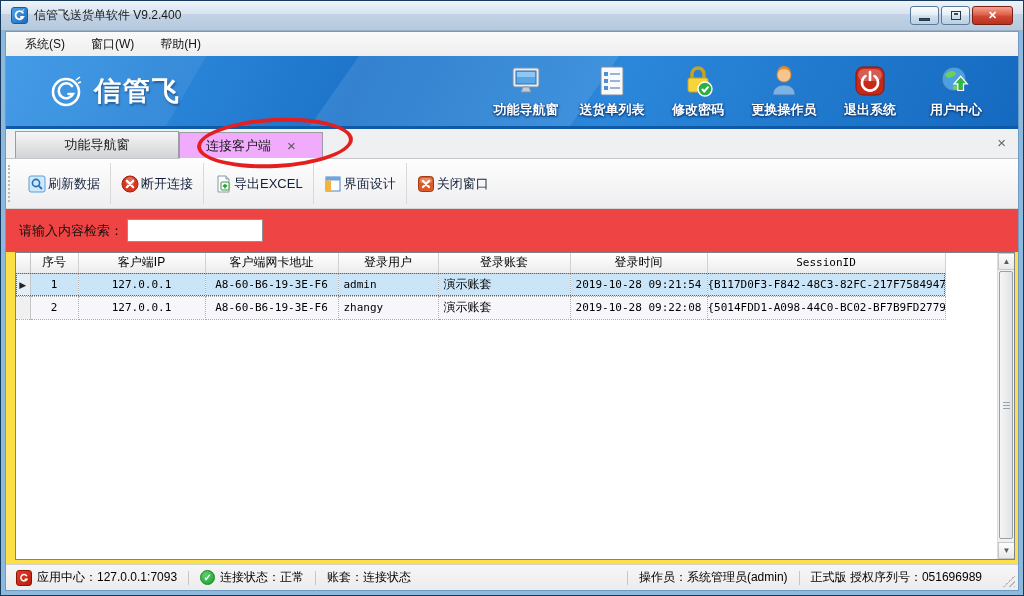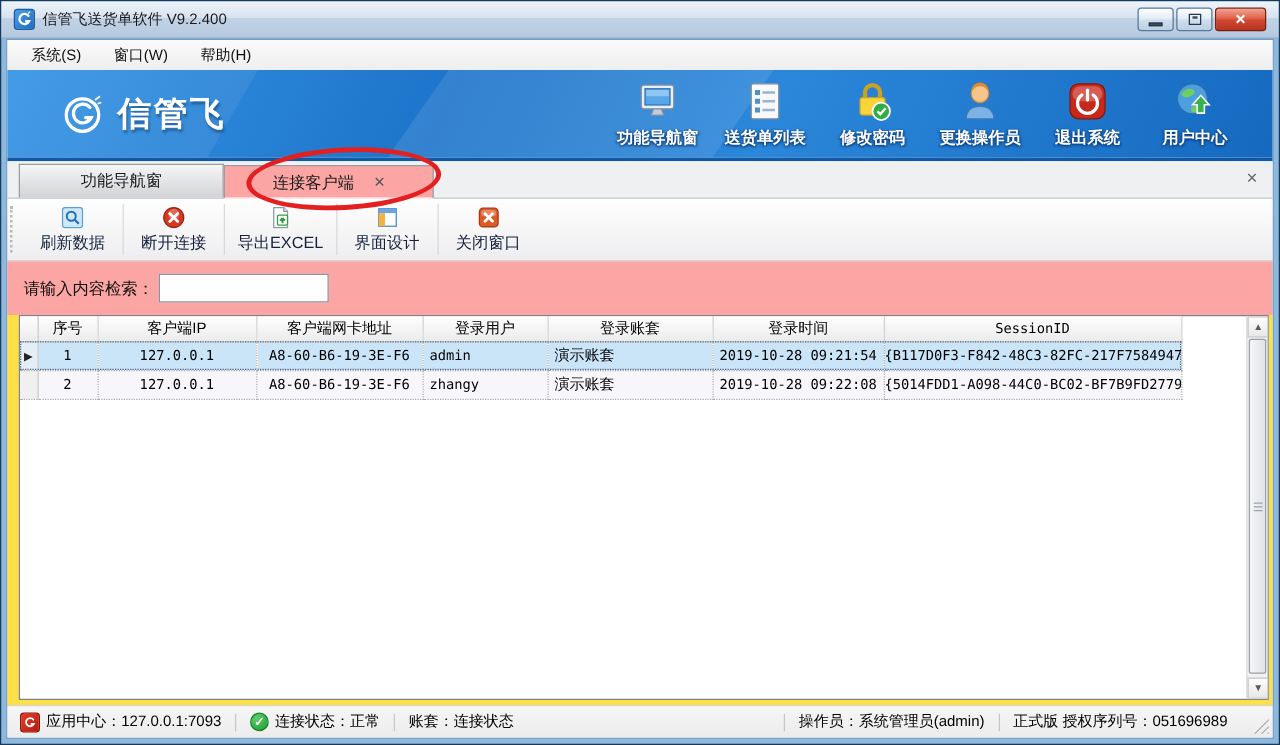--- a/index.html
+++ b/index.html
@@ -46,38 +46,38 @@
   .banner-actions { margin-left:auto; display:flex; align-items:flex-end; padding-right:22px; gap:6px; z-index:1; }
   .banner-btn { width:80px; display:flex; flex-direction:column; align-items:center; cursor:pointer; }
   .banner-btn .blabel { color:#fff; font-size:13px; font-weight:bold; margin-top:3px; white-space:nowrap;
     text-shadow:1px 1px 2px #0c3e7c, -1px 1px 2px #0c3e7c; }
   .banner-btn svg { width:34px; height:34px; }
 
   
   .tabstrip { height:30px; flex:0 0 auto; background:#eef0f2; display:flex; align-items:flex-end; padding-left:9px; border-bottom:1px solid #c3c7cc; position:relative; }
   .tab { height:27px; display:flex; align-items:center; justify-content:center; font-size:13px; color:#1a1a1a; }
   .tab.inactive { width:164px; background:linear-gradient(to bottom,#f6f6f6,#d2d3d6); border:1px solid #9a9ea4; border-bottom:none; }
-  .tab.active { width:168px; background:#fca5a5; border:1px solid #9a9ea4; border-bottom:1px solid #ffffff; margin-bottom:-1px; z-index:2; }
+  .tab.active { width:144px; background:#f0abfc; border:1px solid #9a9ea4; border-bottom:1px solid #ffffff; margin-bottom:-1px; z-index:2; }
   .tab-close { margin-left:16px; color:#555; font-size:15px; line-height:1; }
   .strip-close { position:absolute; right:12px; top:5px; color:#666; font-size:15px; }
 
   
   .annotation { position:absolute; left:196px; top:117px; width:156px; height:50px;
     border:4px solid #e41f1f; border-radius:50%; transform:rotate(-3deg); z-index:40; pointer-events:none; }
 
   
   .toolbar { height:50px; flex:0 0 auto; background:linear-gradient(to bottom,#fefefe,#eeeef0); border-bottom:1px solid #d5d5d5; display:flex; align-items:stretch; }
   .tb-grip { width:10px; margin:6px 2px; border-left:2px dotted #b6b9be; }
-  .tb-btn { min-width:76px; padding:4px 8px 3px; display:flex; flex-direction:column; align-items:center; justify-content:center; gap:2px; }
+  .tb-btn { min-width:76px; padding:4px 8px 3px; display:flex; flex-direction:row; align-items:center; justify-content:center; gap:2px; }
   .tb-sep { width:1px; background:#d9d9d9; margin:4px 2px; }
   .tb-label { font-size:13px; color:#14213c; white-space:nowrap; }
   .tb-btn svg { width:18px; height:18px; }
 
   
-  .searchrow { height:43px; flex:0 0 auto; background:#fca5a5; display:flex; align-items:center; padding-left:13px; }
+  .searchrow { height:43px; flex:0 0 auto; background:#ef4444; display:flex; align-items:center; padding-left:13px; }
   .search-label { font-size:13px; color:#111; }
   .search-input { width:136px; height:23px; border:1px solid #8d9198; margin-left:4px; font-size:12px; padding:0 4px; outline:none; }
 
   
   .table-wrap { flex:1 1 auto; background:#fde047; padding:0 3px 4px 9px; }
   .grid-control { position:relative; width:100%; height:100%; border:1px solid #7f848a; background:#fff; overflow:hidden; }
   table.grid { border-collapse:collapse; table-layout:fixed; width:929px; }
   .grid col.c-ind { width:14px; } .grid col.c0 { width:48px; } .grid col.c1 { width:127px; }
   .grid col.c2 { width:133px; } .grid col.c3 { width:100px; } .grid col.c4 { width:132px; }
   .grid col.c5 { width:137px; } .grid col.c6 { width:238px; }

